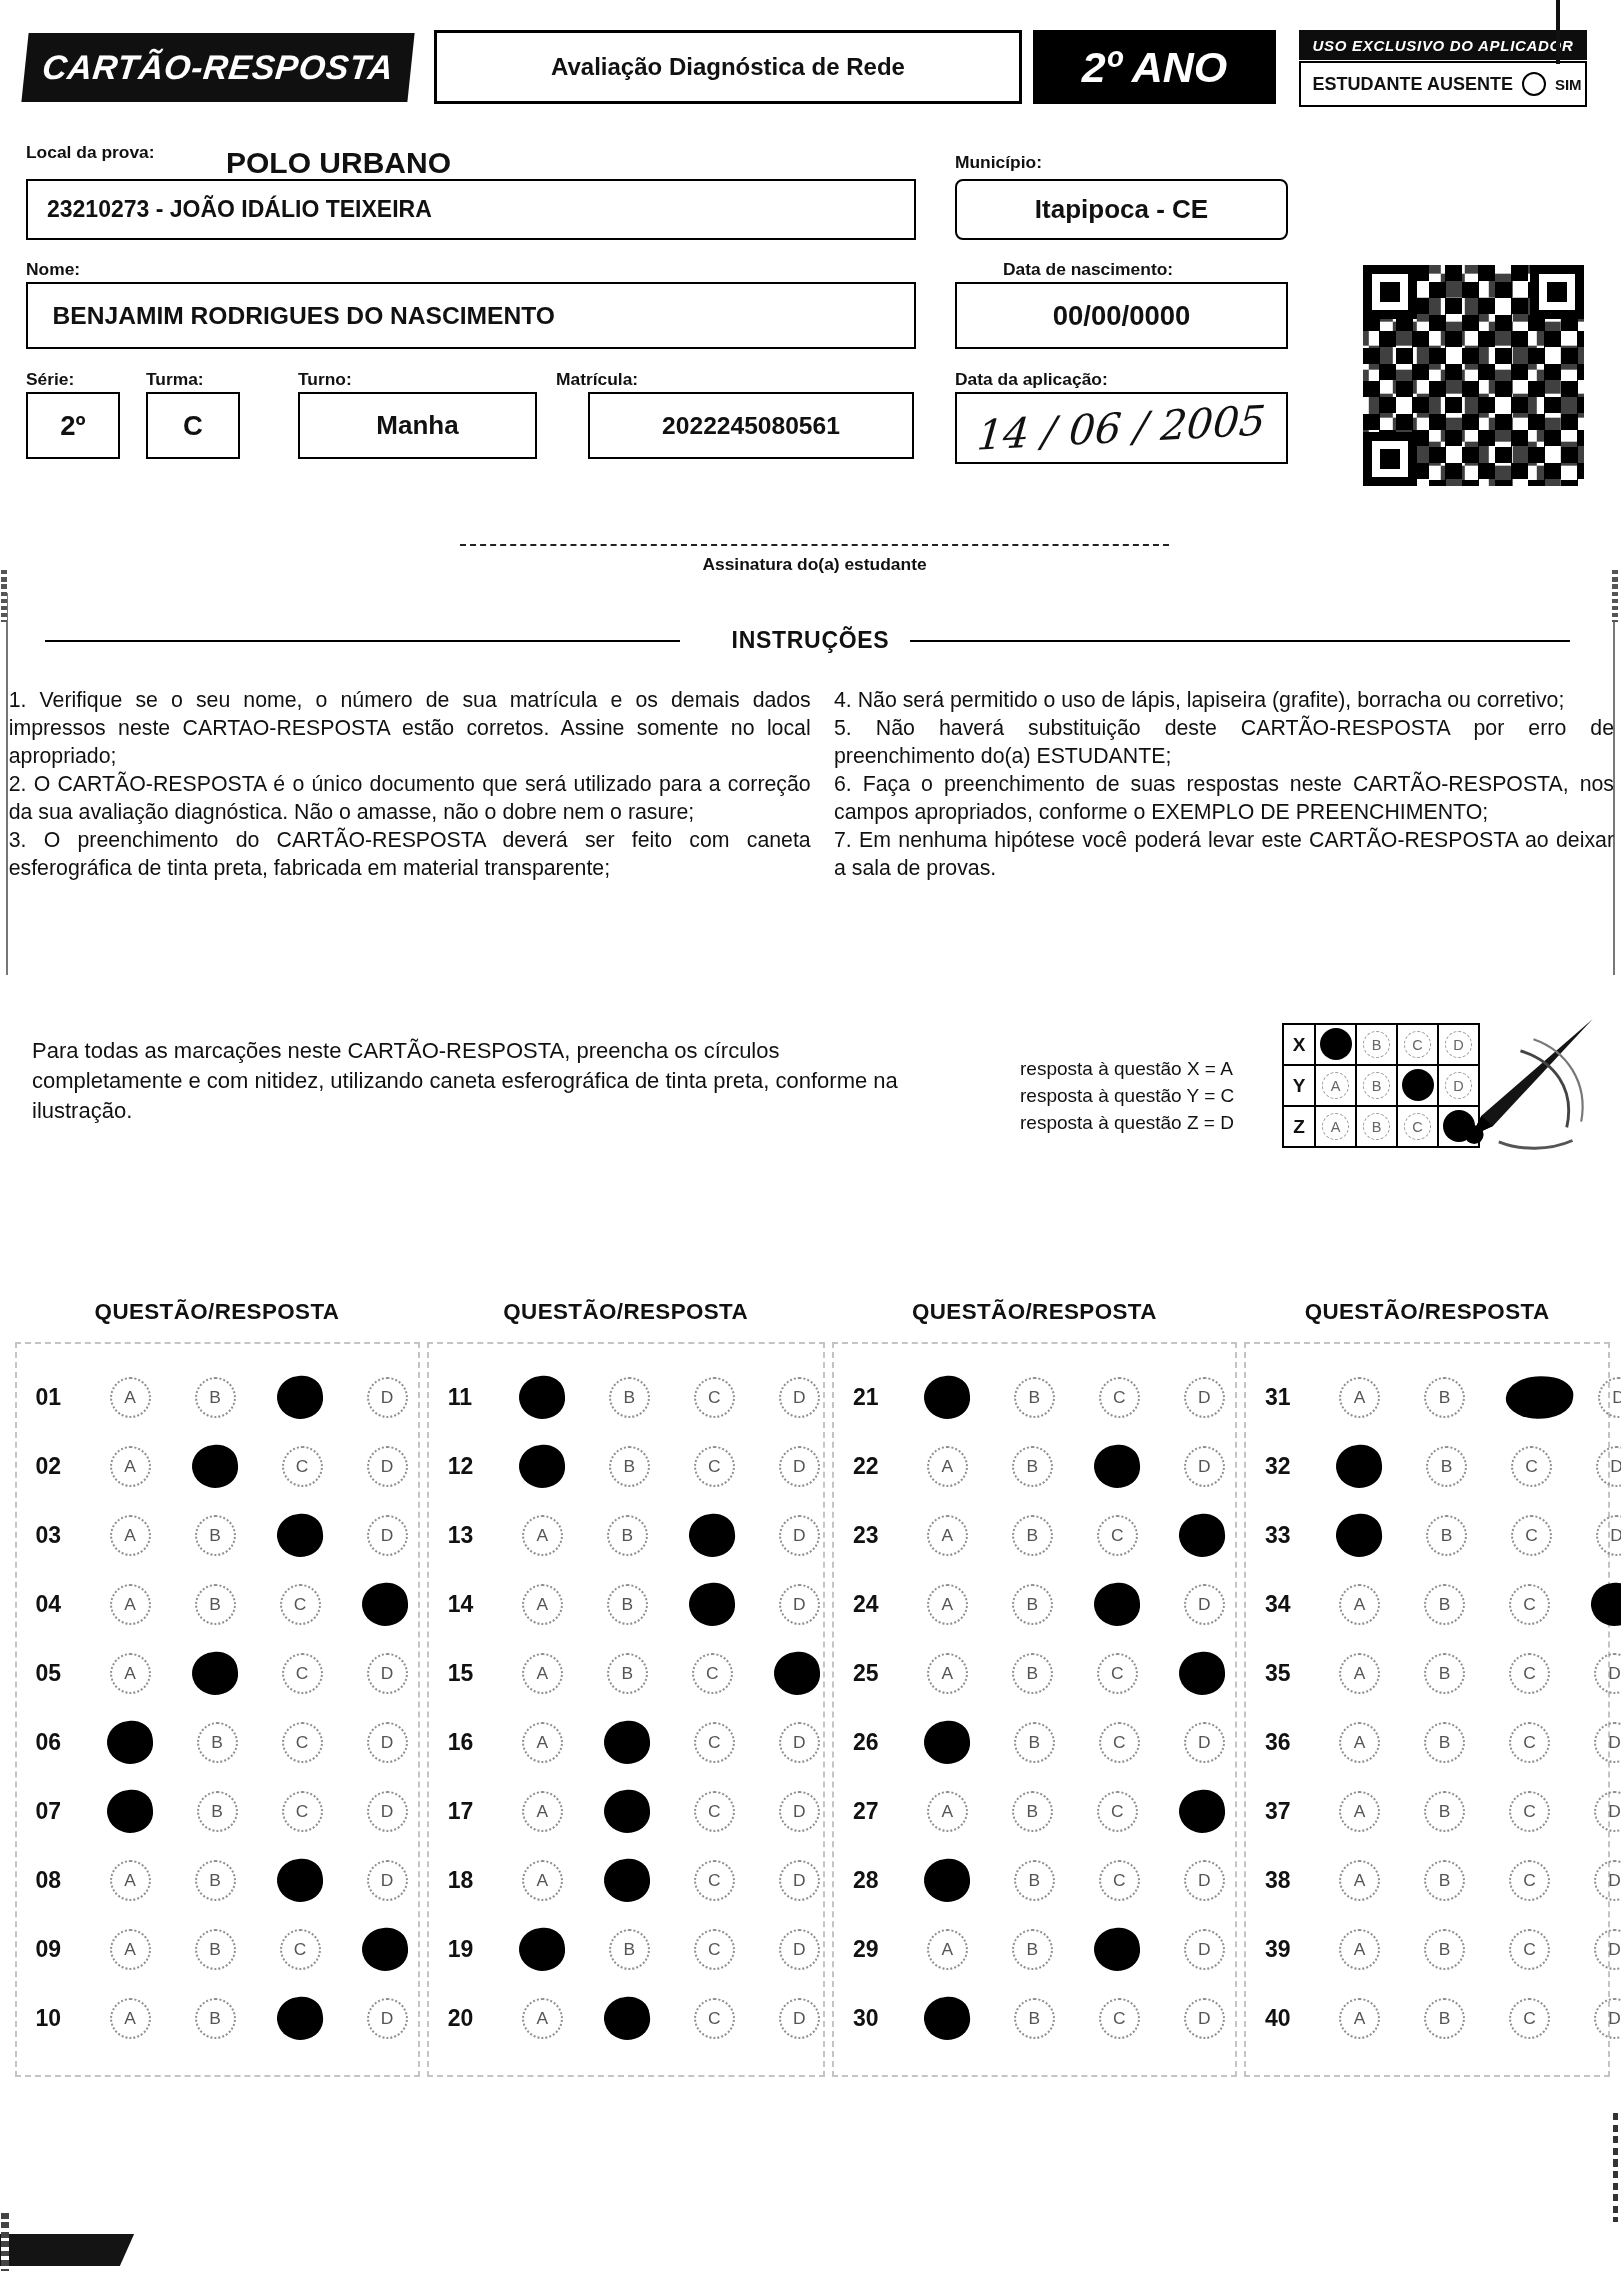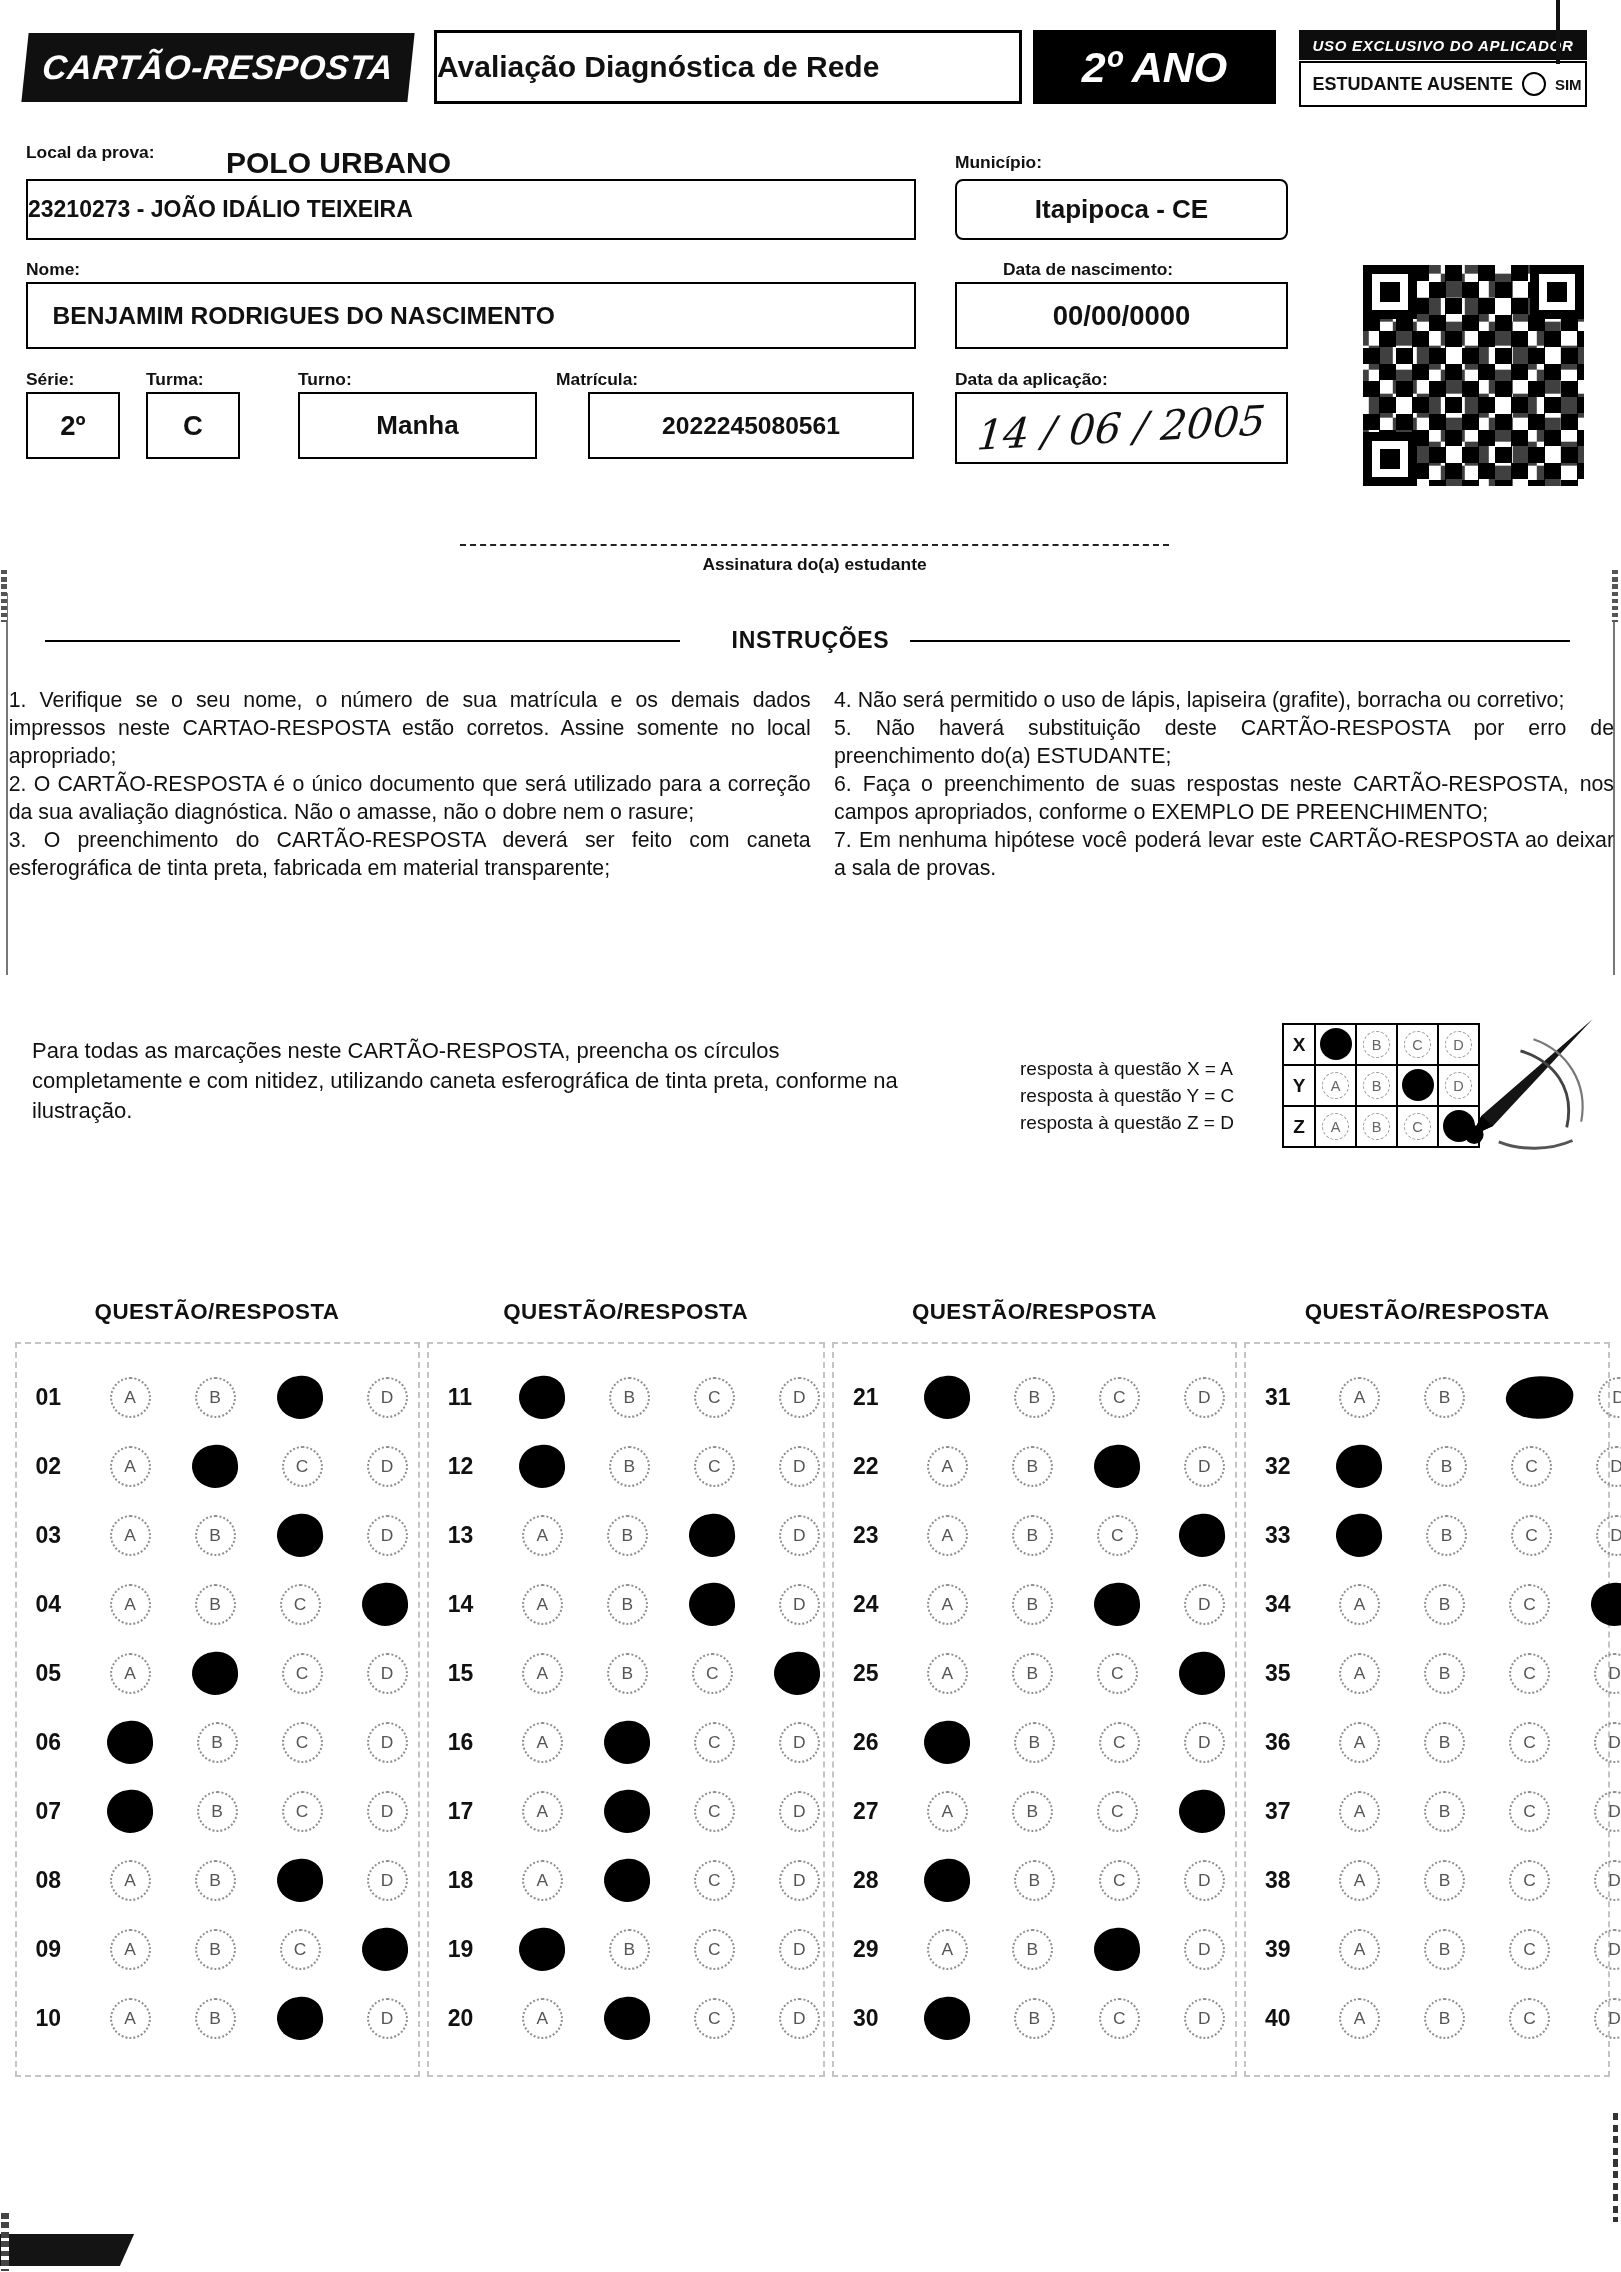--- a/index.html
+++ b/index.html
@@ -13,22 +13,22 @@
 
   
   .card-title {
     left:24.6px; top:33px; width:386px; height:69px; background:#101010;
     color:#fff; display:flex; align-items:center; justify-content:center;
     font-size:34px; font-weight:bold; font-style:italic; letter-spacing:0.7px;
     transform:skewX(-6deg);
   }
   .exam-box {
     left:434px; top:30px; width:588px; height:74px; border:3.6px solid #000;
-    display:flex; align-items:center; justify-content:flex-start;
-    font-size:30px; font-weight:bold;
+    display:flex; align-items:center; justify-content:center;
+    font-size:24px; font-weight:bold;
   }
   .grade-box {
     left:1033px; top:30px; width:243px; height:74px; background:#000;
     color:#fff; display:flex; align-items:center; justify-content:center;
     font-size:43px; font-weight:bold; font-style:italic;
   }
   .aplicador-bar {
     left:1299px; top:30px; width:288px; height:30px; background:#0d0d0d; color:#fff;
     display:flex; align-items:center; justify-content:center;
     font-size:15px; font-weight:bold; font-style:italic; letter-spacing:0.7px;
@@ -43,21 +43,21 @@
     display:inline-block;
   }
   .absent-sim { font-size:15px; font-weight:bold; }
 
   
   .flabel { font-size:17.4px; font-weight:bold; }
   .fbox {
     border:2.9px solid #000; display:flex; align-items:center;
     font-weight:bold; background:#fff;
   }
-  .fbox.padded { }
+  .fbox.padded { padding-left:19px; }
   .fbox.centered { justify-content:center; }
   .handwrite {
     font-family:"DejaVu Serif", serif; font-style:italic; font-size:41px;
     font-weight:normal; transform:rotate(-3deg) skewX(-8deg); white-space:nowrap;
   }
 
   
   .qr {
     left:1363px; top:265px; width:221px; height:221px;
     background:

